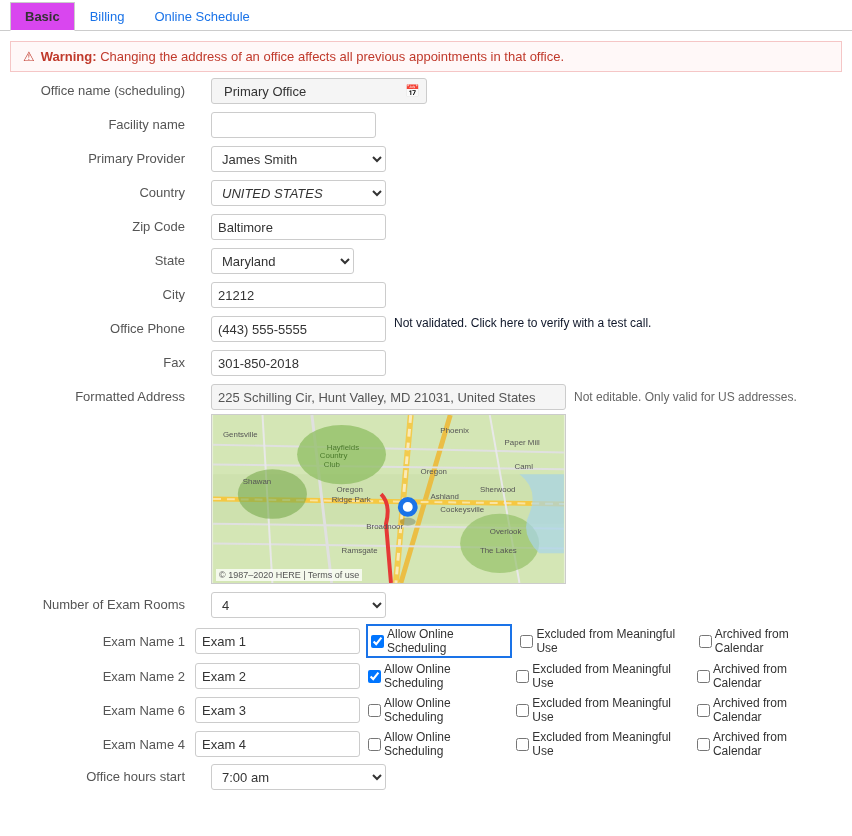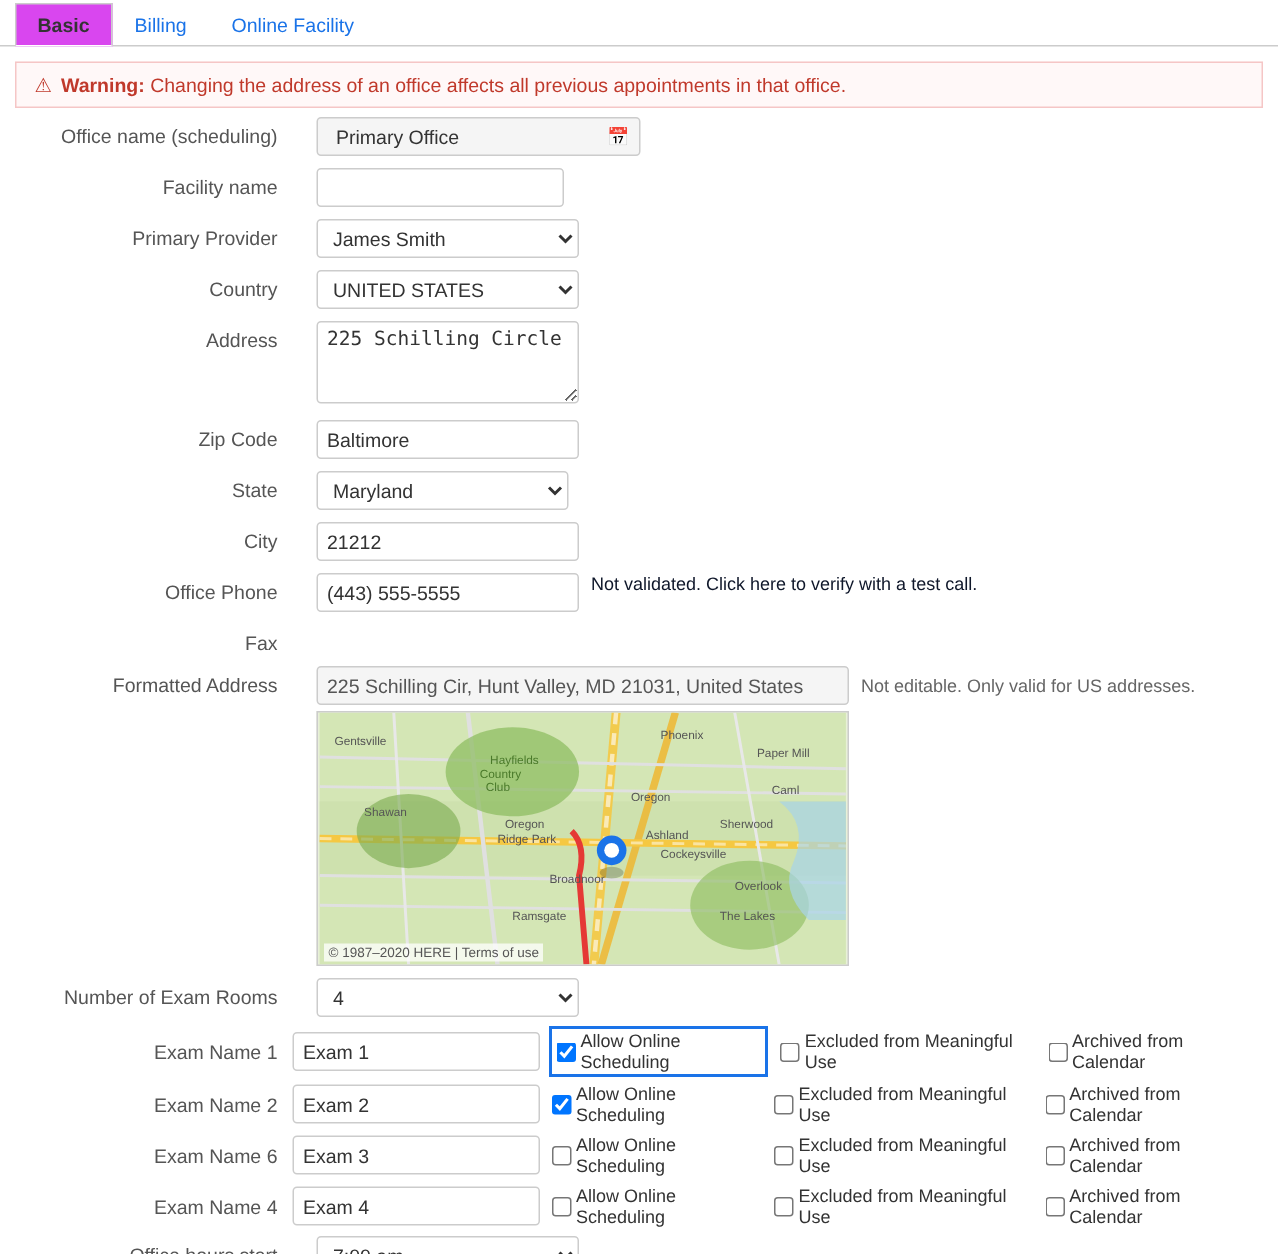--- a/index.html
+++ b/index.html
@@ -19,21 +19,21 @@
       border-radius: 3px;
       padding: 4px 6px;
       font-size: 13px;
       color: #333;
     }
     input[type="text"] { height: 26px; }
     textarea { resize: vertical; }
     select { height: 26px; background: #fff; }
     .facility-name-input { width: 165px; }
     .provider-select { width: 175px; }
-    .country-select { width: 175px; }
+    .country-select { width: 175px; font-style: italic; }
     .address-textarea { width: 175px; height: 55px; }
     .zip-input { width: 175px; }
     .state-select { width: 175px; }
     .city-input { width: 175px; }
     .phone-input { width: 175px; }
     .fax-input { width: 175px; }
     .formatted-address-input { width: 355px; background: #f5f5f5; color: #666; }
 
     .facility-hint { color: #666; font-size: 12px; margin-left: 8px; }
     .phone-validate { color: #e67e22; font-size: 12px; margin-left: 8px; cursor: pointer; }
@@ -53,21 +53,21 @@
 <body>
 
 <div style="border-bottom: 1px solid #ccc; display: flex; padding: 0 10px; margin-top: 2px;">
   <div class="tab active" style="padding: 6px 14px; border: 1px solid #ccc; border-bottom: 1px solid #fff; margin-bottom: -1px; background: #d946ef; cursor: pointer;">
     <span>Basic</span>
   </div>
   <div class="tab link" style="padding: 6px 14px; color: #1a73e8; cursor: pointer; border: 1px solid transparent; margin-bottom: -1px;">
     <span>Billing</span>
   </div>
   <div class="tab link" style="padding: 6px 14px; color: #1a73e8; cursor: pointer; border: 1px solid transparent; margin-bottom: -1px;">
-    <span>Online Facility</span>
+    <span>Online Schedule</span>
   </div>
 </div>
 
 <div style="background: #fff8f8; border: 1px solid #f5c6c6; margin: 10px 10px 6px 10px; padding: 7px 12px; font-size: 13px; color: #c0392b; display: flex; align-items: center; gap: 6px;">
   <span style="color: #c0392b;">⚠</span>
   <span><strong>Warning:</strong> <span>Changing the address of an office affects all previous appointments in that office.</span></span>
 </div>
 
 <div class="form-container">
 
@@ -102,38 +102,32 @@
     <div class="form-label">Country</div>
     <div class="form-content">
       <select class="country-select">
         <option>UNITED STATES</option>
         <option>CANADA</option>
         <option>OTHER</option>
       </select>
     </div>
   </div>
 
-  <div class="form-row">
-    <div class="form-label">Address</div>
-    <div class="form-content">
-      <textarea class="address-textarea" style="width: 175px; height: 55px;">225 Schilling Circle</textarea>
-    </div>
-  </div>
 
   <div class="form-row">
     <div class="form-label">Zip Code</div>
     <div class="form-content">
       <input type="text" class="zip-input" value="Baltimore" style="width: 175px;">
     </div>
   </div>
 
   <div class="form-row">
     <div class="form-label">State</div>
     <div class="form-content">
-      <select class="state-select" style="width:168px;">
+      <select class="state-select" style="width:143px;">
         <option>Maryland</option>
         <option>Virginia</option>
         <option>New York</option>
       </select>
     </div>
   </div>
 
   <div class="form-row">
     <div class="form-label">City</div>
     <div class="form-content">
@@ -144,20 +138,23 @@
   <div class="form-row">
     <div class="form-label">Office Phone</div>
     <div class="form-content" style="display:flex; align-items:flex-start;">
       <input type="text" class="phone-input" value="(443) 555-5555" style="width: 175px;">
       <span class="phone-validate" style="color:#0f172a; font-size:12px; margin-left:8px; cursor:pointer;">Not validated. Click here to verify with a test call.</span>
     </div>
   </div>
 
   <div class="form-row">
     <div class="form-label">Fax</div>
+    <div class="form-content">
+      <input type="text" class="fax-input" value="301-850-2018" style="width: 175px;">
+    </div>
   </div>
 
   <div class="form-row">
     <div class="form-label">Formatted Address</div>
     <div class="form-content">
       <div style="display:flex; align-items:center;">
         <input type="text" class="formatted-address-input" value="225 Schilling Cir, Hunt Valley, MD 21031, United States" readonly="" style="width: 355px; background: rgb(245, 245, 245); color: rgb(85, 85, 85);">
         <span style="font-size:12px; color:#666; margin-left:8px;">Not editable. Only valid for US addresses.</span>
       </div>
 

